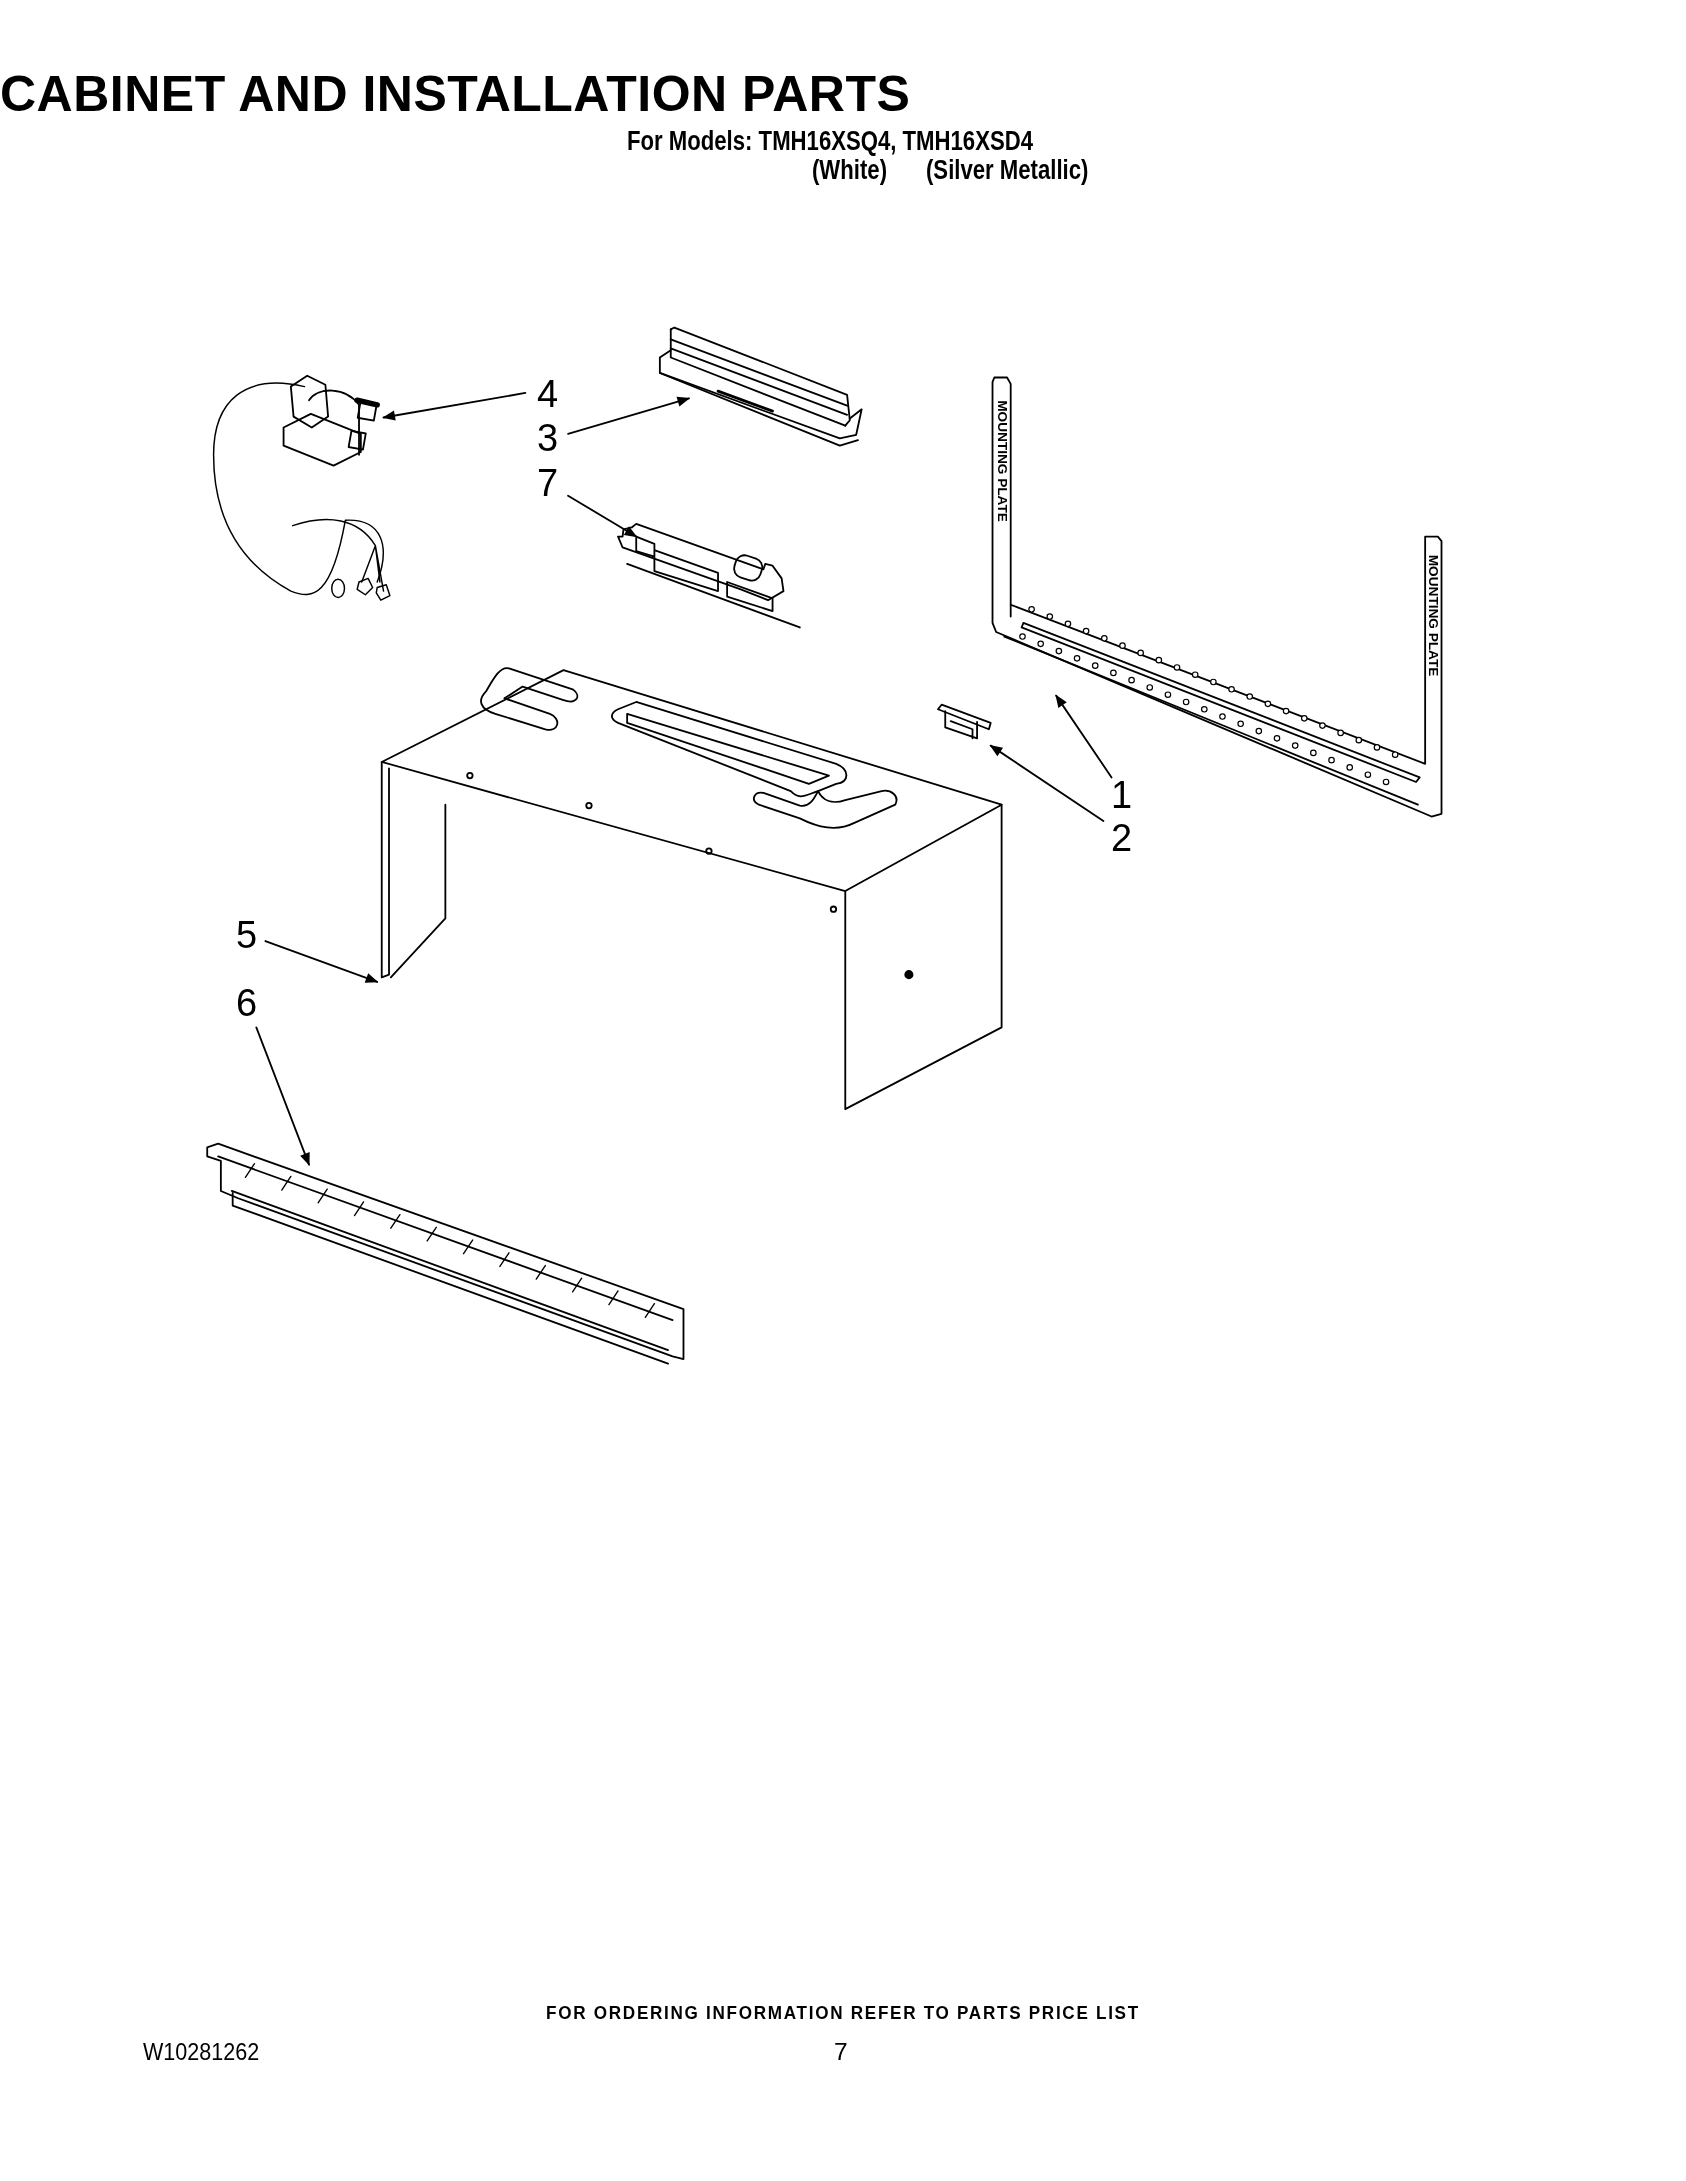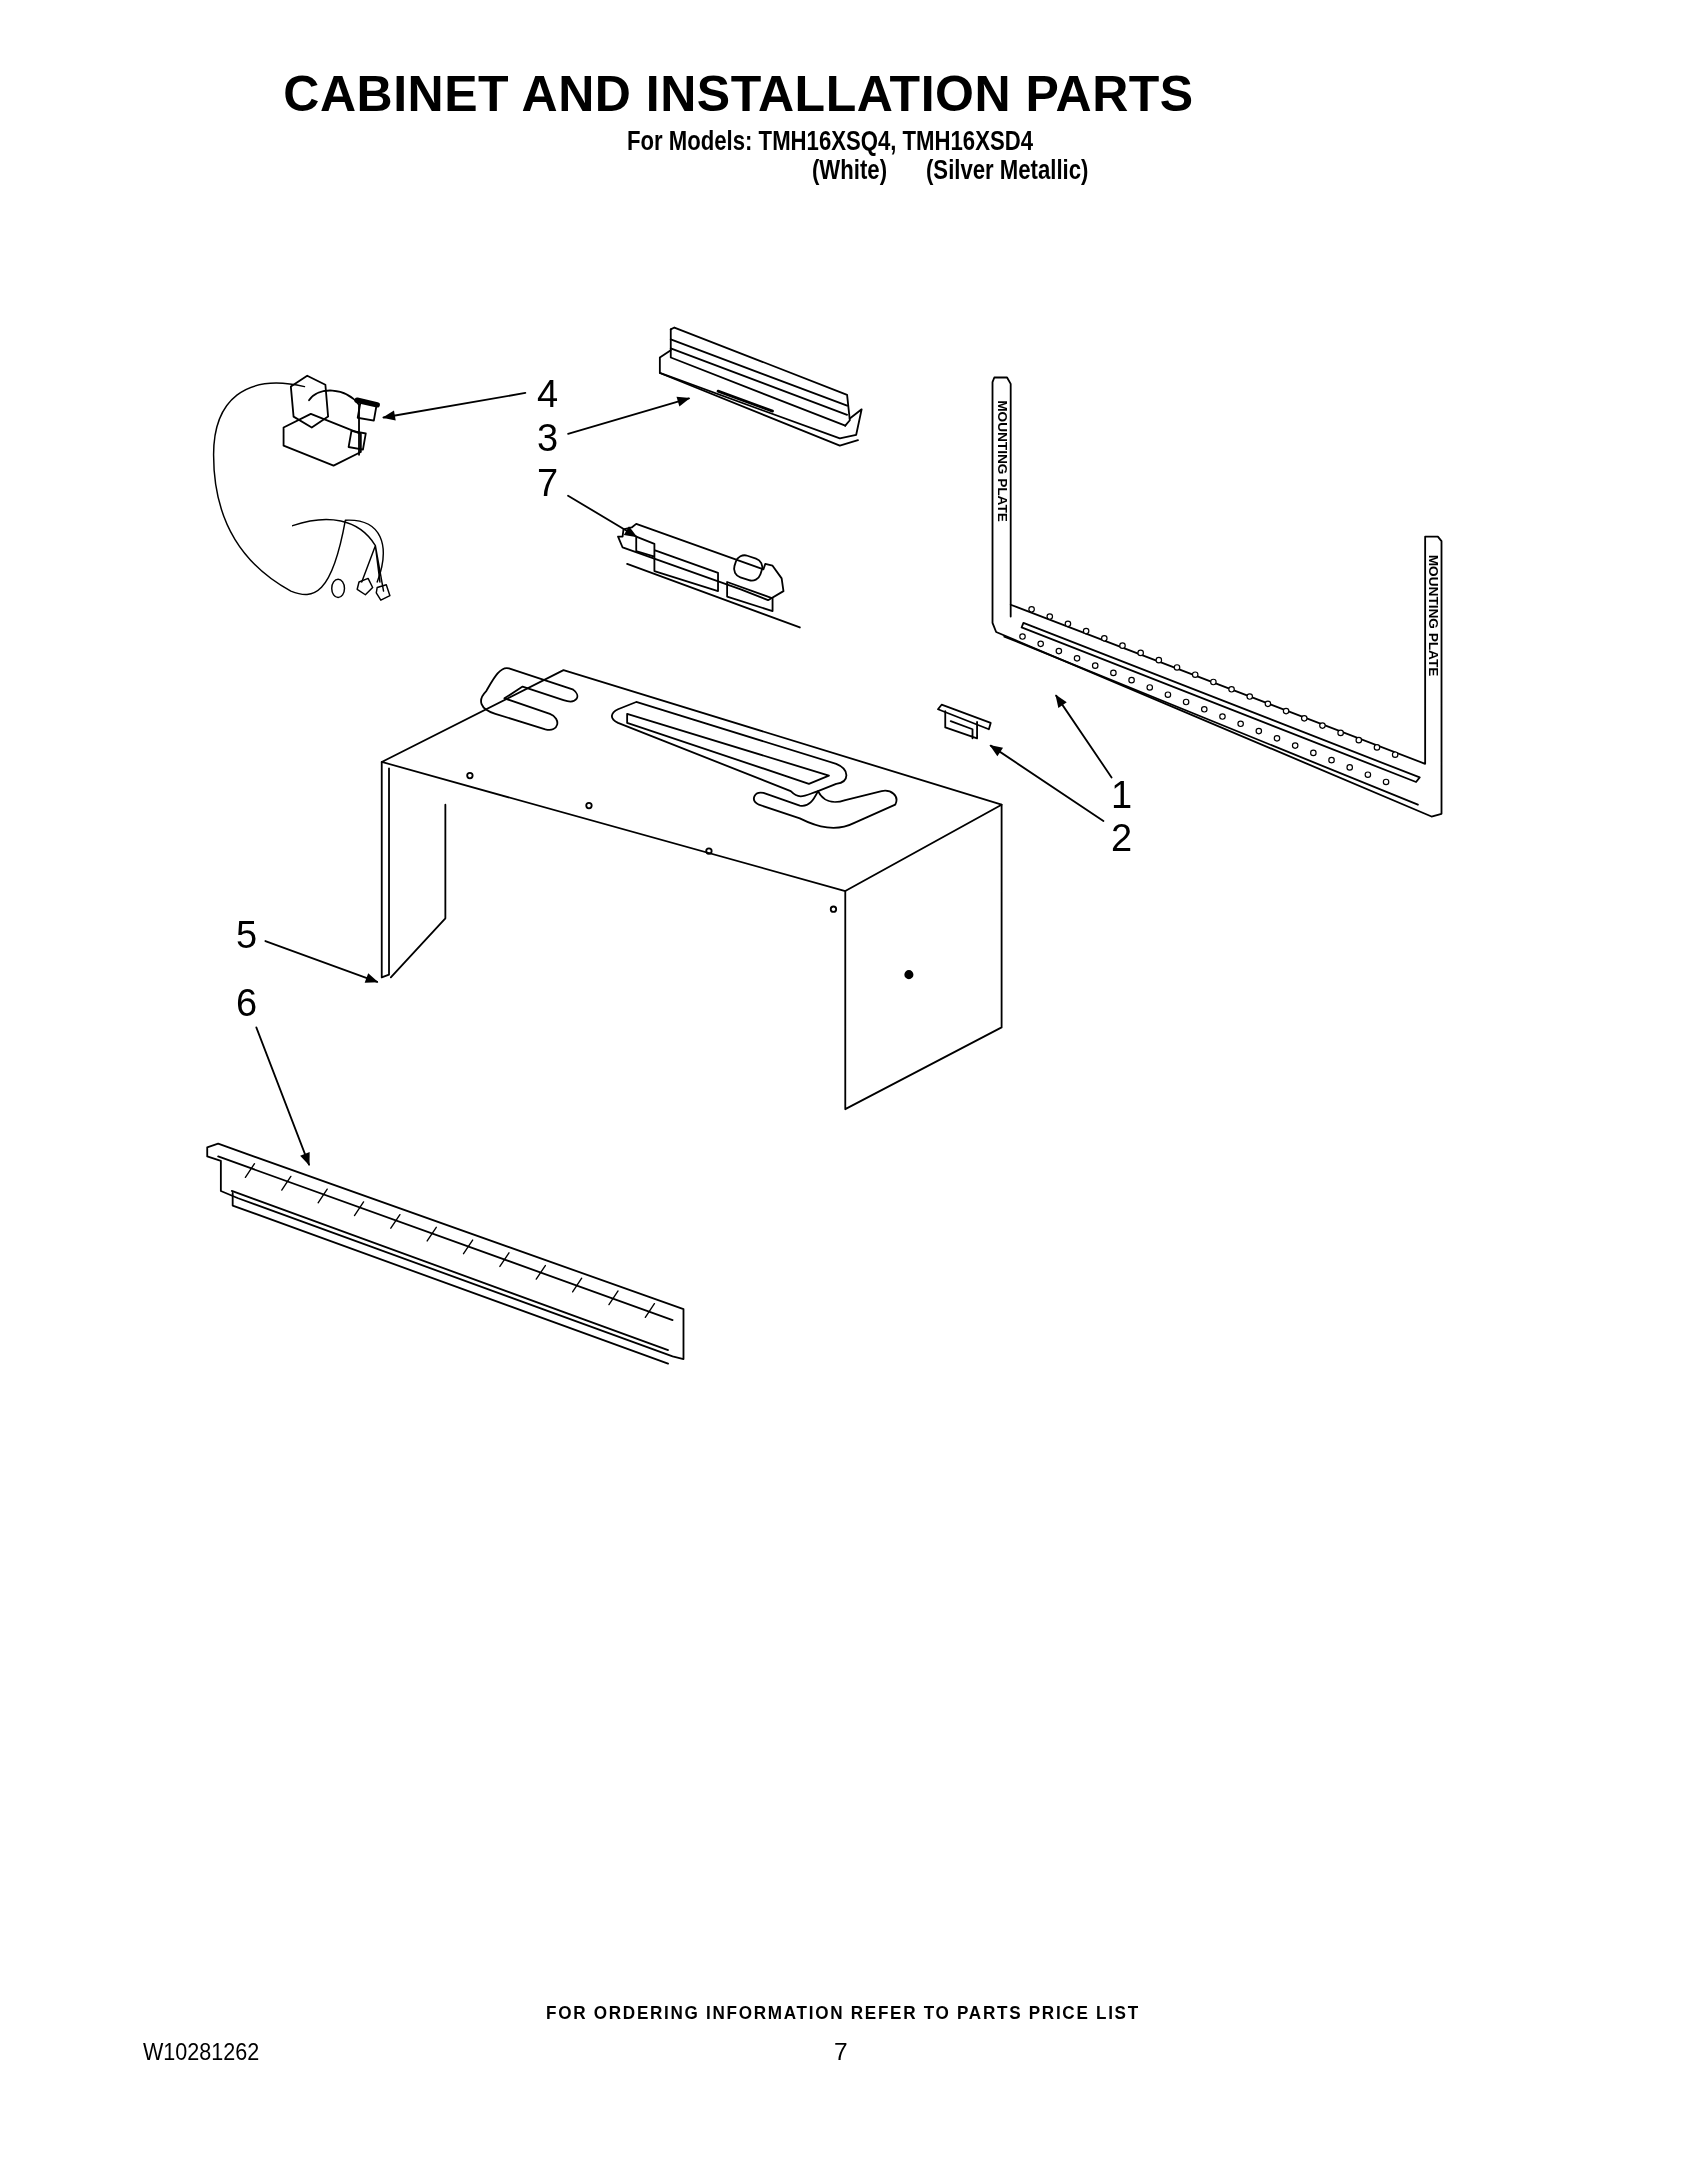--- a/index.html
+++ b/index.html
@@ -1,18 +1,18 @@
 <!DOCTYPE html>
 <html style="font-size:14.5px"><head>
 <meta charset="utf-8">
 <style>
   html, body { margin: 0; padding: 0; background: #ffffff; }
   body { width: 1686px; height: 2182px; position: relative; overflow: hidden;
          font-family: "Liberation Sans", sans-serif; color: #000; }
-  .title { position: absolute; left: 0; width: 1477px; top: 67px; text-align: center;
+  .title { position: absolute; left: 0; width: 1477px; top: 67px; text-align: left;
            font-weight: bold; font-size: 50px; letter-spacing: 0.5px; line-height: 55px; }
   .subtitle { position: absolute; left: 627px; top: 127px; font-weight: bold;
               font-size: 27px; line-height: 29px; transform: scaleX(0.82); transform-origin: left top; white-space: nowrap; }
   .colors { position: absolute; top: 156px; font-weight: bold; font-size: 27px; line-height: 29px;
             transform: scaleX(0.82); transform-origin: left top; white-space: nowrap; }
   .c-white { left: 812px; }
   .c-silver { left: 926px; }
   .diagram { position: absolute; left: 0; top: 0; width: 1686px; height: 2182px; }
   .callout { position: absolute; font-size: 38px; line-height: 38px; font-family: "Liberation Sans", sans-serif; }
   .footer-note { position: absolute; left: 0; width: 1686px; top: 2003px; text-align: center;

